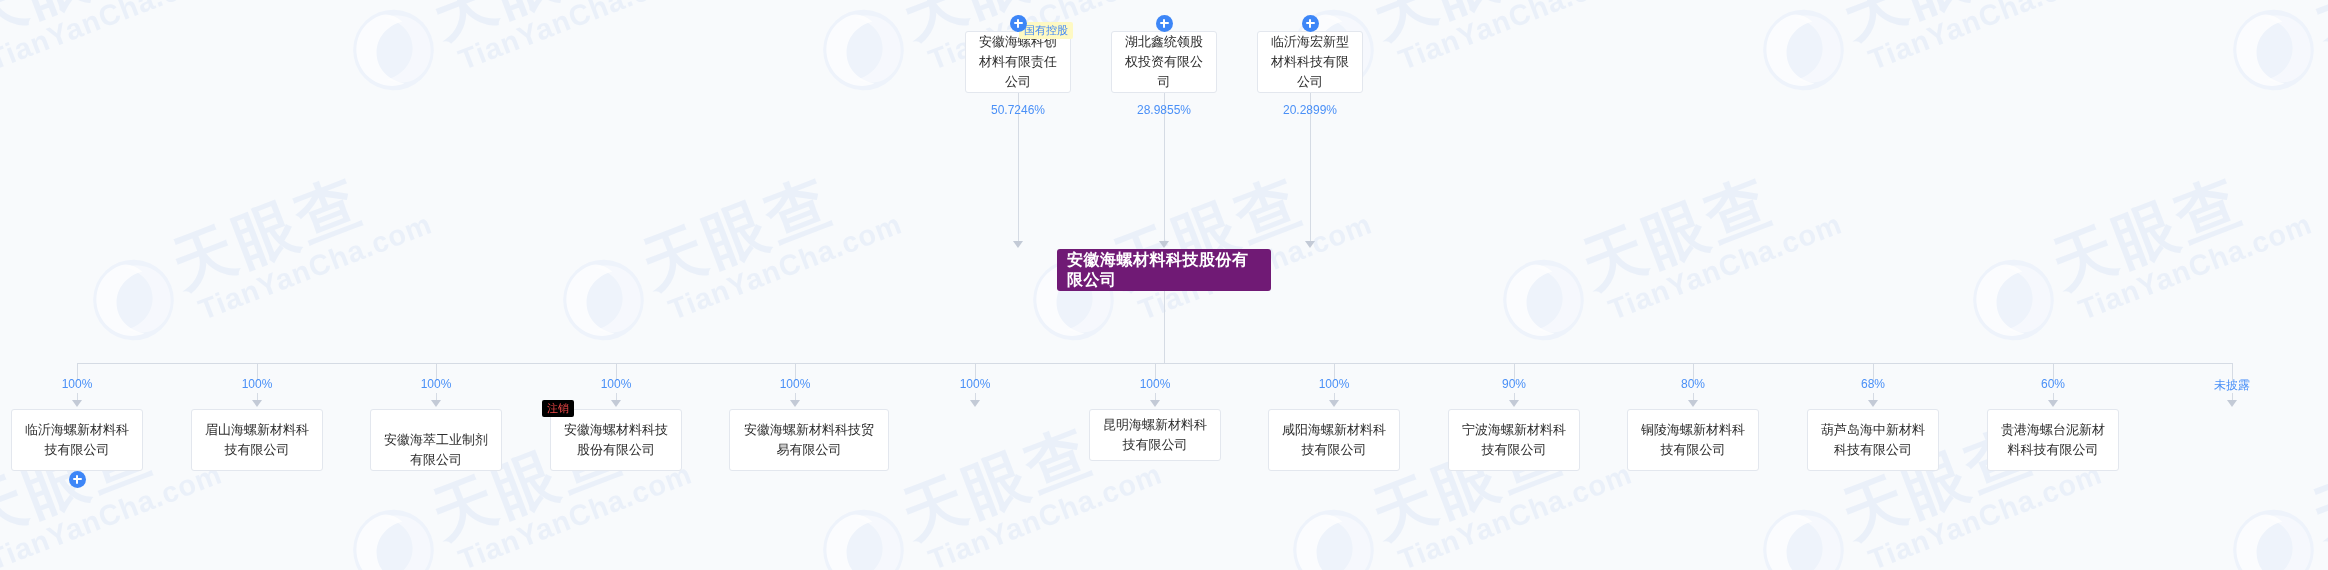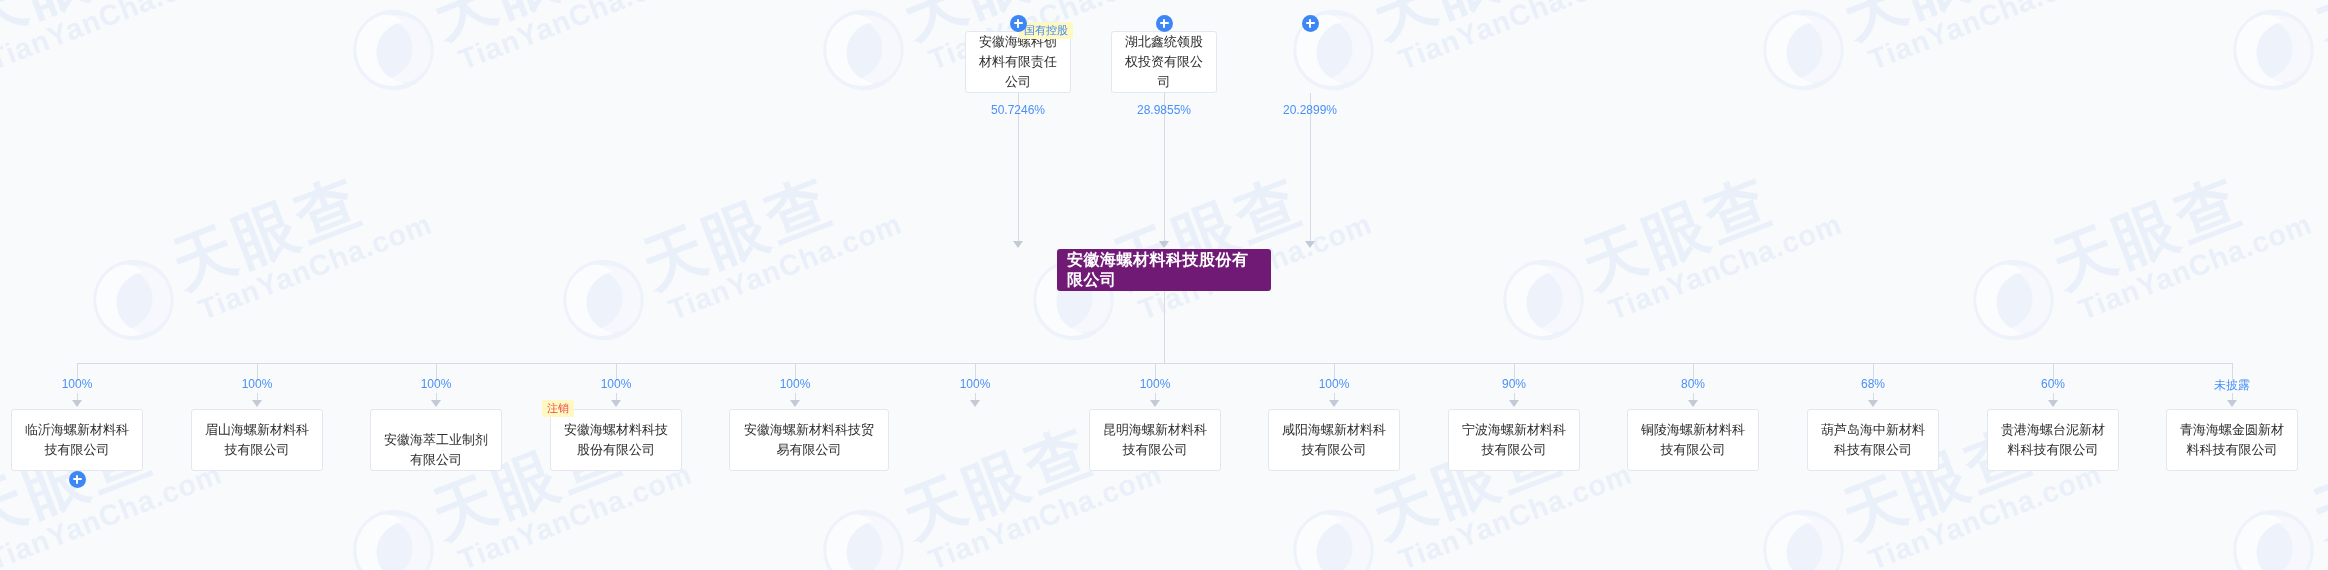--- a/index.html
+++ b/index.html
@@ -174,21 +174,21 @@
     padding: 0 5px;
     border-radius: 2px;
     white-space: nowrap;
     z-index: 7;
   }
   .badge-state {
     background: #fef9c3;
     color: #3d86f7;
   }
   .badge-cancelled {
-    background: #fef9c3;
+    background: #000000;
     color: #f04848;
   }
 </style>
 </head>
 <body>
 
 <div id="watermark-layer">
     <div class="wm-tile" style="left: -120px; top: -90px;">
       <div class="wm-cn">天眼查</div>
       <div class="wm-en">TianYanCha.com</div>
@@ -347,20 +347,23 @@
     <div class="v-line" style="left: 1018px; top: 138px; height: 104px;"></div>
     <div class="arrow-down" style="left: 1013px; top: 241px;"></div>
     <div class="node" style="left: 1111px; top: 31px; width: 106px; height: 62px;">
       <div class="node-label">湖北鑫统领股权投资有限公司</div>
     </div>
     <div class="expand-btn" style="left: 1155.5px; top: 14.5px;"></div>
     <div class="v-line" style="left: 1164px; top: 93px; height: 45px;"></div>
     <div class="edge-label" style="left: 1104px; top: 103px; width: 120px;">28.9855%</div>
     <div class="v-line" style="left: 1164px; top: 138px; height: 104px;"></div>
     <div class="arrow-down" style="left: 1159px; top: 241px;"></div>
+    <div class="node" style="left: 1257px; top: 31px; width: 106px; height: 62px;">
+      <div class="node-label">临沂海宏新型材料科技有限公司</div>
+    </div>
     <div class="expand-btn" style="left: 1301.5px; top: 14.5px;"></div>
     <div class="v-line" style="left: 1310px; top: 93px; height: 45px;"></div>
     <div class="edge-label" style="left: 1250px; top: 103px; width: 120px;">20.2899%</div>
     <div class="v-line" style="left: 1310px; top: 138px; height: 104px;"></div>
     <div class="arrow-down" style="left: 1305px; top: 241px;"></div>
     <div class="v-line" style="left: 1164px; top: 291px; height: 72px;"></div>
     <div class="h-line" style="left: 77px; top: 363px; width: 2155px;"></div>
     <div class="v-line" style="left: 77px; top: 363px; height: 18px;"></div>
     <div class="edge-label" style="left: 17px; top: 377px; width: 120px;">100%</div>
     <div class="v-line" style="left: 77px; top: 393px; height: 9px;"></div>
@@ -399,21 +402,21 @@
       <div class="node-label">安徽海螺新材料科技贸易有限公司</div>
     </div>
     <div class="v-line" style="left: 975px; top: 363px; height: 18px;"></div>
     <div class="edge-label" style="left: 915px; top: 377px; width: 120px;">100%</div>
     <div class="v-line" style="left: 975px; top: 393px; height: 9px;"></div>
     <div class="arrow-down" style="left: 970px; top: 400px;"></div>
     <div class="v-line" style="left: 1155px; top: 363px; height: 18px;"></div>
     <div class="edge-label" style="left: 1095px; top: 377px; width: 120px;">100%</div>
     <div class="v-line" style="left: 1155px; top: 393px; height: 9px;"></div>
     <div class="arrow-down" style="left: 1150px; top: 400px;"></div>
-    <div class="node" style="left: 1089px; top: 409px; width: 132px; height: 62px;">
+    <div class="node" style="left: 1089px; top: 409px; width: 132px; height: 52px;">
       <div class="node-label">昆明海螺新材料科技有限公司</div>
     </div>
     <div class="v-line" style="left: 1334px; top: 363px; height: 18px;"></div>
     <div class="edge-label" style="left: 1274px; top: 377px; width: 120px;">100%</div>
     <div class="v-line" style="left: 1334px; top: 393px; height: 9px;"></div>
     <div class="arrow-down" style="left: 1329px; top: 400px;"></div>
     <div class="node" style="left: 1268px; top: 409px; width: 132px; height: 62px;">
       <div class="node-label">咸阳海螺新材料科技有限公司</div>
     </div>
     <div class="v-line" style="left: 1514px; top: 363px; height: 18px;"></div>
@@ -441,16 +444,13 @@
     <div class="edge-label" style="left: 1993px; top: 377px; width: 120px;">60%</div>
     <div class="v-line" style="left: 2053px; top: 393px; height: 9px;"></div>
     <div class="arrow-down" style="left: 2048px; top: 400px;"></div>
     <div class="node" style="left: 1987px; top: 409px; width: 132px; height: 62px;">
       <div class="node-label">贵港海螺台泥新材料科技有限公司</div>
     </div>
     <div class="v-line" style="left: 2232px; top: 363px; height: 18px;"></div>
     <div class="edge-label" style="left: 2172px; top: 377px; width: 120px;">未披露</div>
     <div class="v-line" style="left: 2232px; top: 393px; height: 9px;"></div>
     <div class="arrow-down" style="left: 2227px; top: 400px;"></div>
-    <div class="node" style="left: 2166px; top: 409px; width: 132px; height: 62px;">
-      <div class="node-label">青海海螺金圆新材料科技有限公司</div>
-    </div>
   </div>
 
 </body></html>

